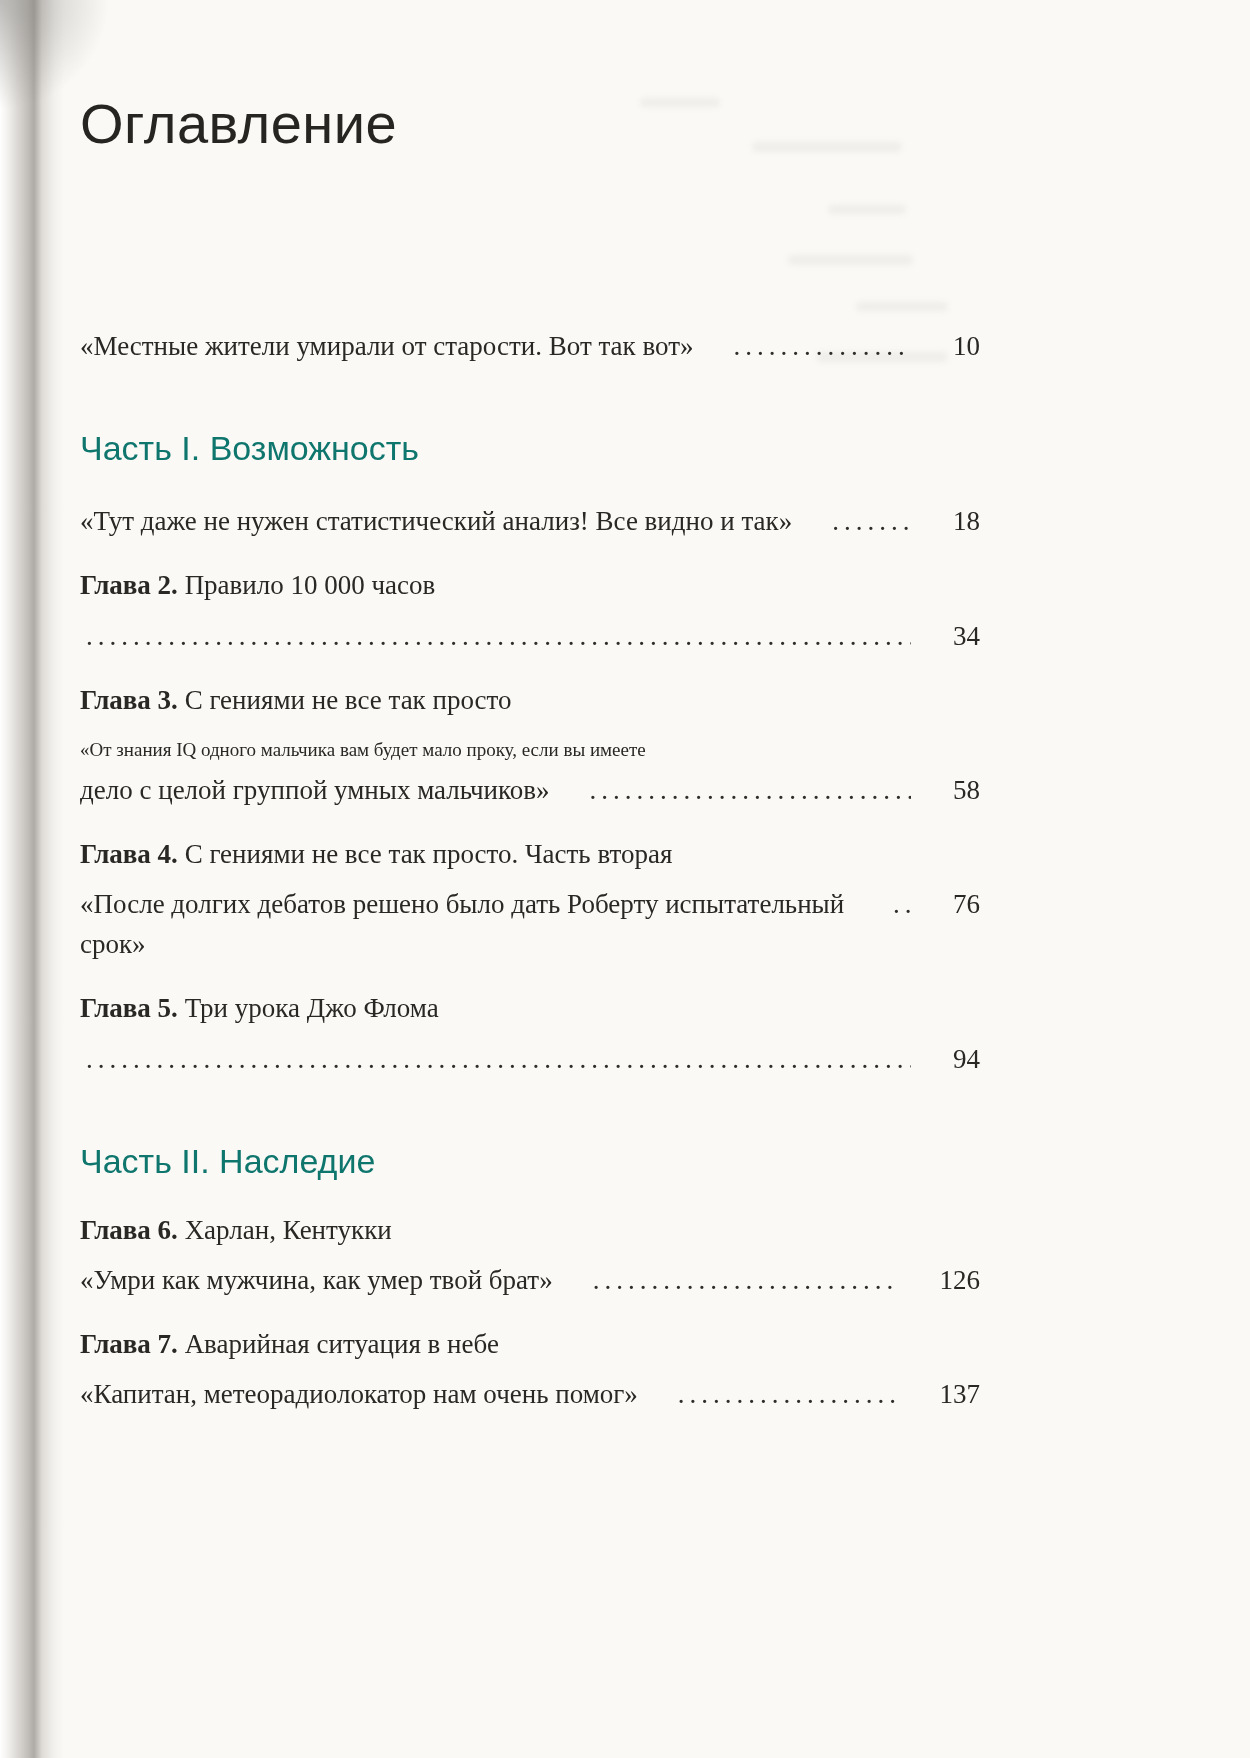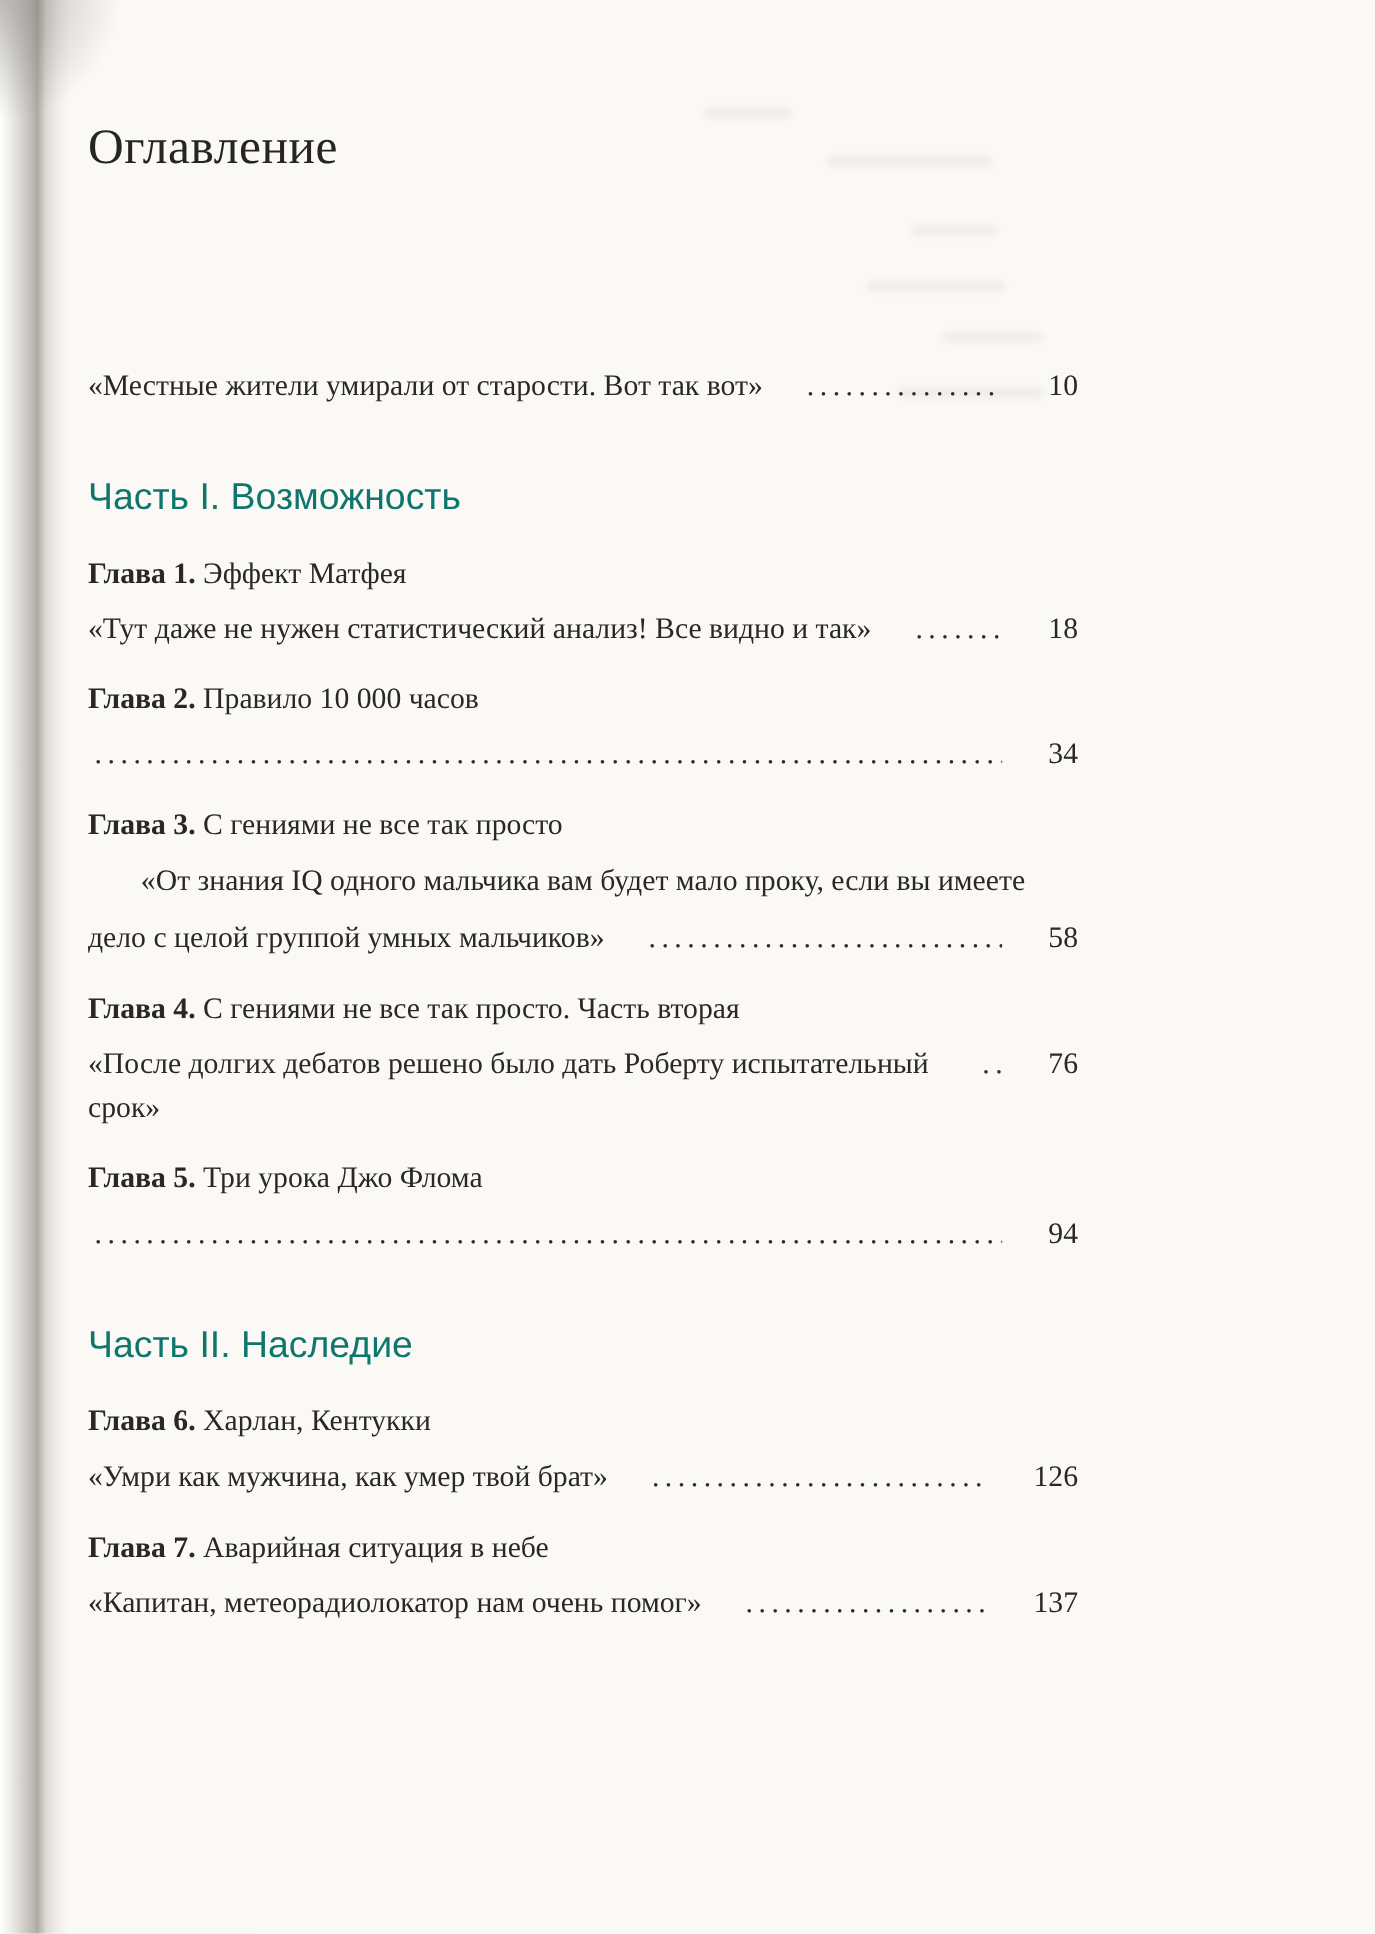--- a/index.html
+++ b/index.html
@@ -54,48 +54,47 @@
   .bleed.b5 { left: 856px; top: 302px; width:  92px; height: 9px; }
   .bleed.b6 { left: 816px; top: 352px; width: 132px; height: 10px; }
 
   
   .content {
     position: relative;
     padding: 92px 0 0 80px;
     width: 900px;
   }
   .page-title {
-    font-family: Liberation Serif, serif;
-    font-size: 45px;
+    font-family: Liberation Sans, sans-serif;
+    font-size: 56px;
     font-weight: 400;
     line-height: 1.15;
     letter-spacing: 0.5px;
     color: #262522;
-    margin: 16px 0 170px 0;
+    margin: 0 0 170px 0;
   }
   .part-heading {
     font-family: "Liberation Sans", "DejaVu Sans", sans-serif;
     font-size: 34px;
     font-weight: 400;
     color: #0f766e;
     margin: 62px 0 32px 0;
     line-height: 1.2;
   }
   .entry { margin: 0 0 28px 0; }
   .entry-title {
     font-size: 27px;
     line-height: 1.2;
     margin: 0 0 14px 0;
   }
   .entry-label { font-weight: bold; }
   .quote-pre {
-    font-size: 27px;
+    font-size: 19px;
     line-height: 40px;
-    margin: 12px;
-    text-align: center;
+    margin: 0;
   }
   .quote-line {
     display: flex;
     align-items: baseline;
     font-size: 27px;
     line-height: 40px;
     margin: 0;
     gap: 34px;
   }
   .dots {
@@ -139,24 +138,20 @@
       <p class="quote-line">
         <span>«Местные жители умирали от старости. Вот так вот»</span>
         <span class="dots"></span>
         <span class="pagenum">10</span>
       </p>
     </div>
 
     <h2 class="part-heading">Часть I. Возможность</h2>
 
     <div class="entry">
-      <p class="entry-title">
-        <span class="entry-label">Глава 1.</span>
-        <span>Эффект Матфея</span>
-      </p>
       <p class="quote-line">
         <span>«Тут даже не нужен статистический анализ! Все видно и так»</span>
         <span class="dots"></span>
         <span class="pagenum">18</span>
       </p>
     </div>
 
     <div class="entry">
       <p class="entry-title">
         <span class="entry-label">Глава 2.</span>

